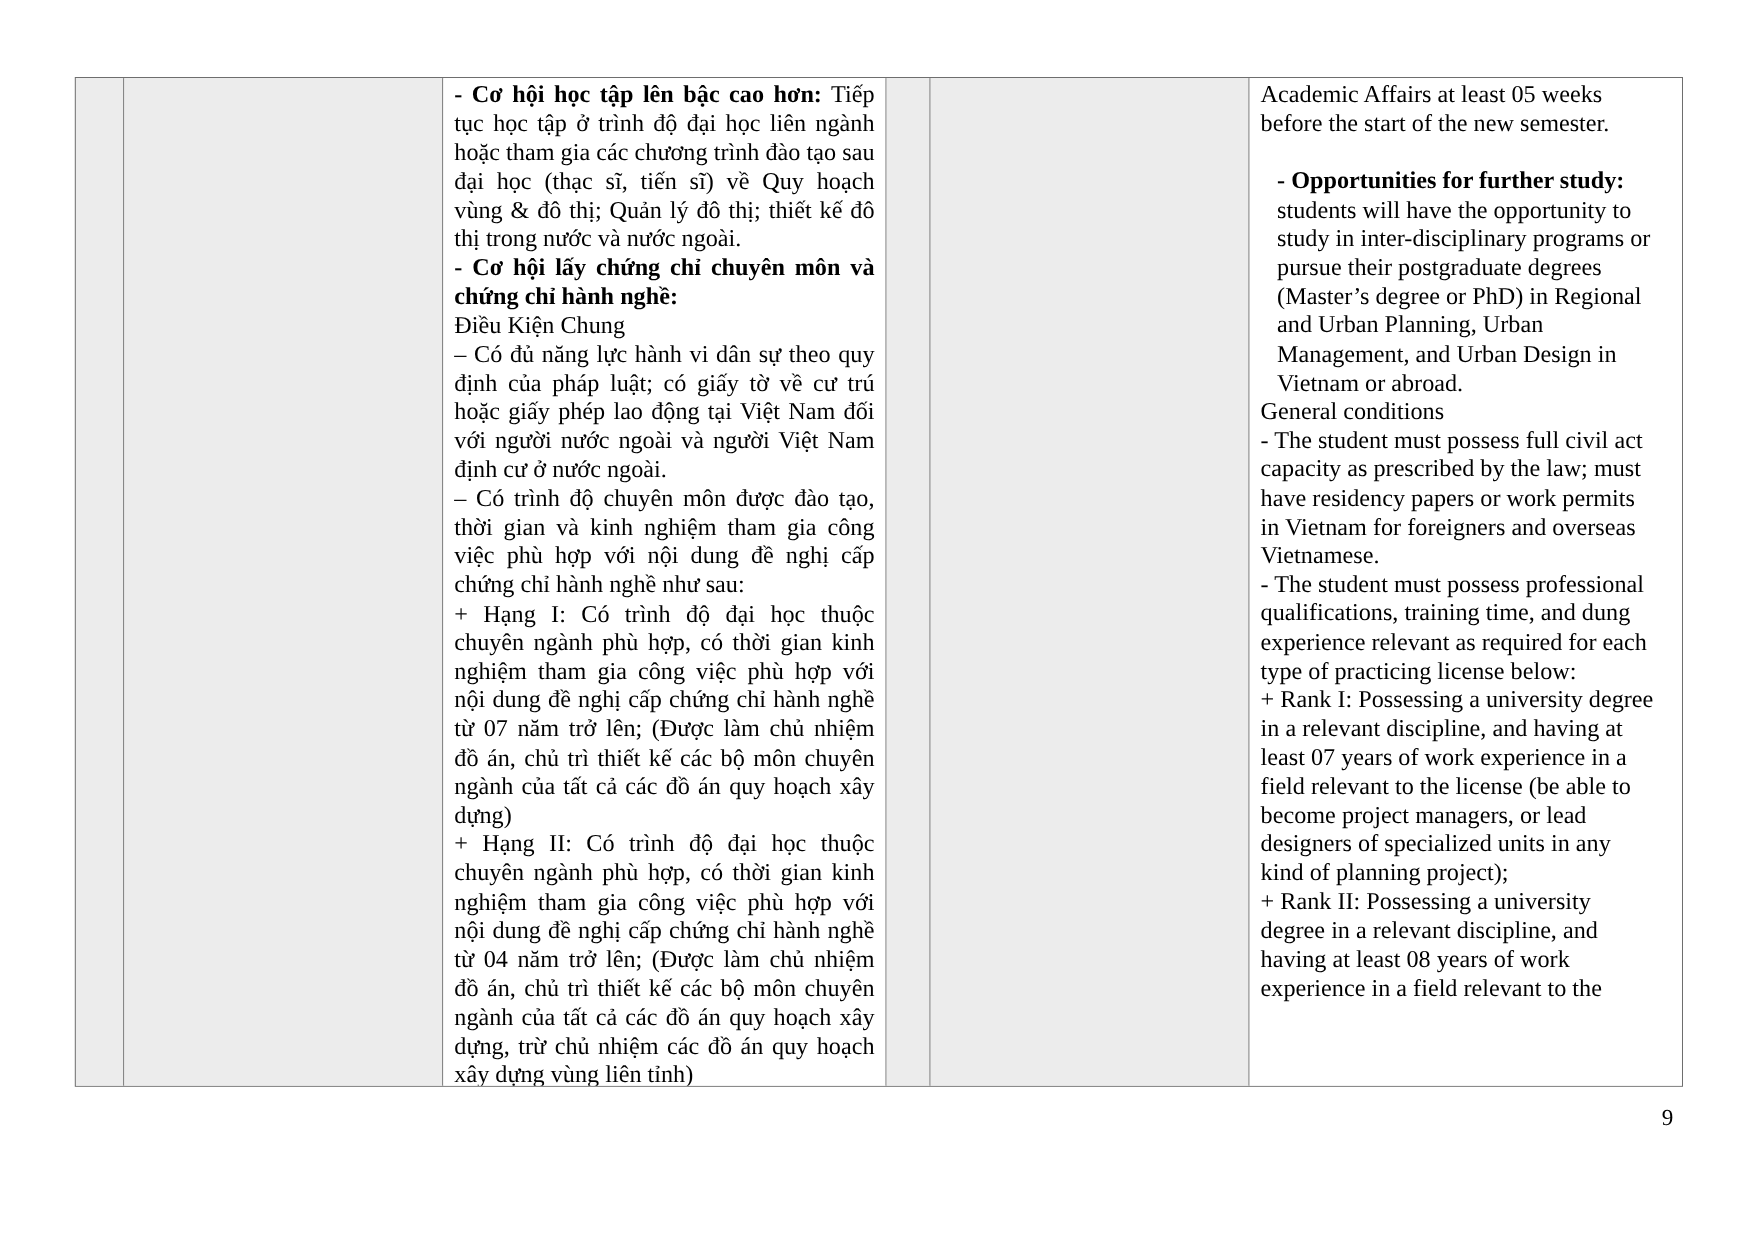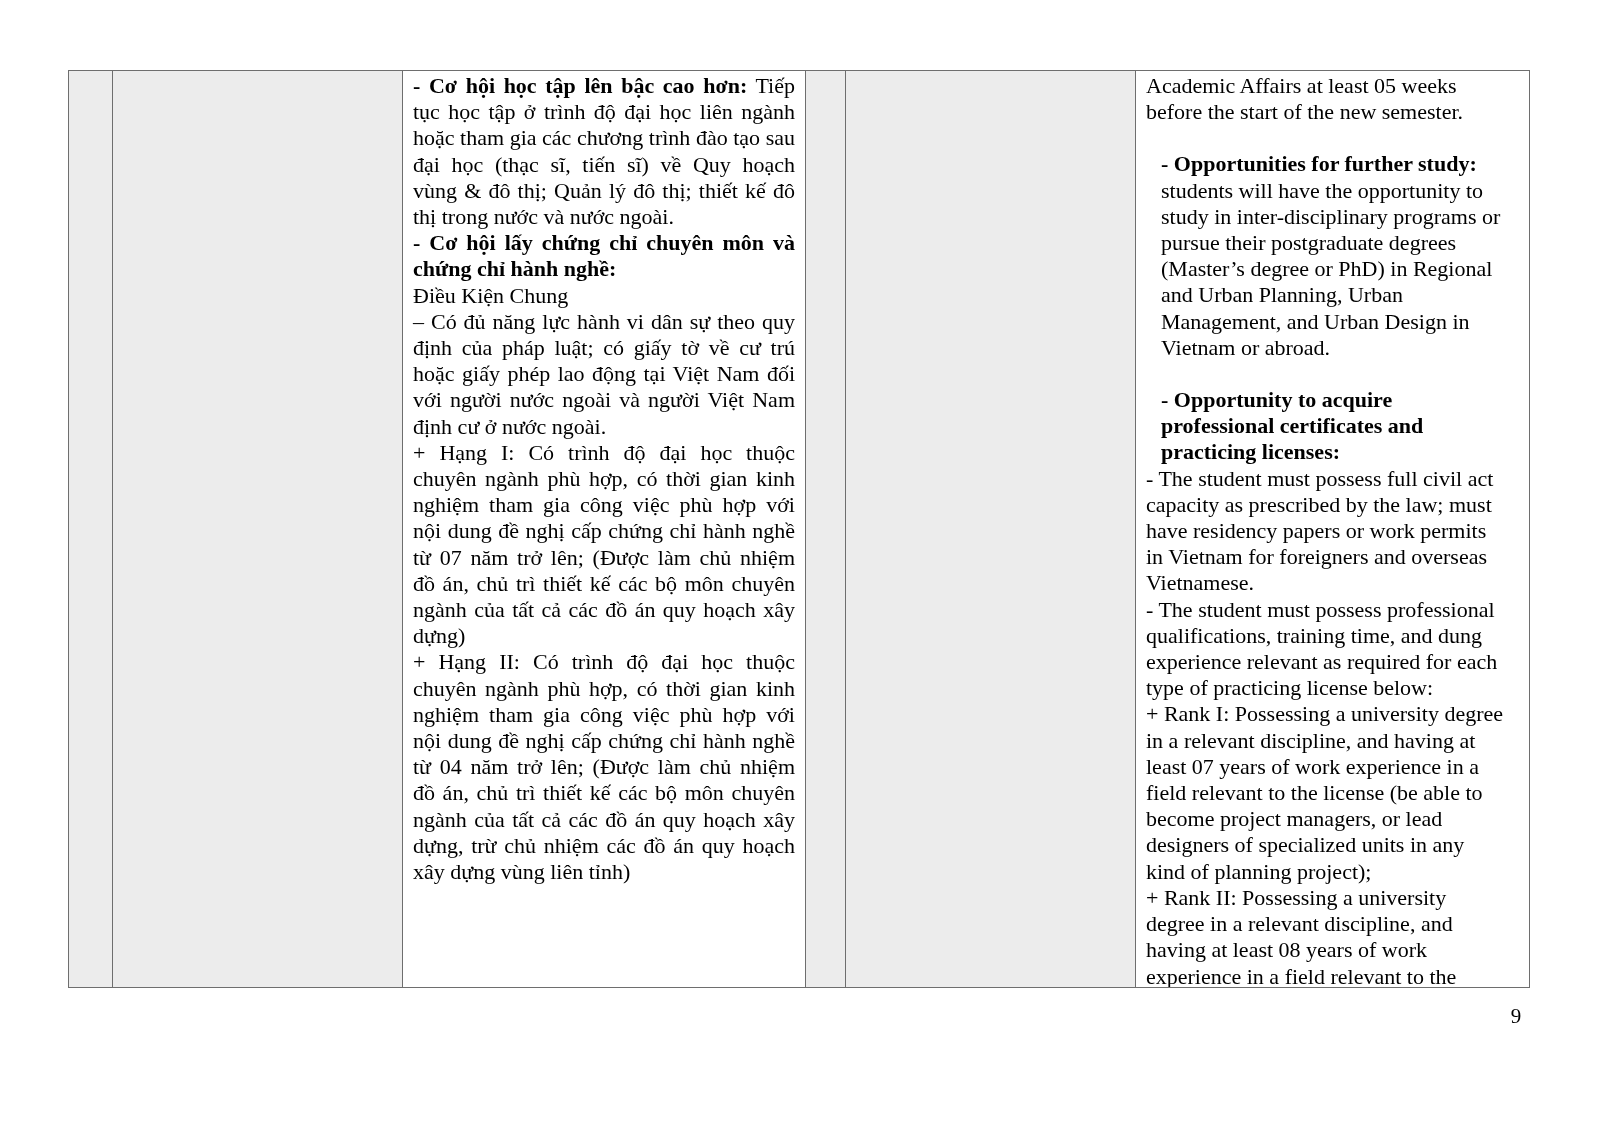--- a/index.html
+++ b/index.html
@@ -60,34 +60,35 @@
   <div class="cell col-1 shade"></div>
 
   <div class="cell col-2 shade"></div>
 
   <div class="cell col-3 cell-text cell-vn">
     <div class="para"><span class="bold">- Cơ hội học tập lên bậc cao hơn:</span> <span>Tiếp tục học tập ở trình độ đại học liên ngành hoặc tham gia các chương trình đào tạo sau đại học (thạc sĩ, tiến sĩ) về Quy hoạch vùng &amp; đô thị; Quản lý đô thị; thiết kế đô thị trong nước và nước ngoài.</span></div>
     <div class="para bold">- Cơ hội lấy chứng chỉ chuyên môn và chứng chỉ hành nghề:</div>
     <div>
         <div class="para">Điều Kiện Chung</div>
         <div class="para">– Có đủ năng lực hành vi dân sự theo quy định của pháp luật; có giấy tờ về cư trú hoặc giấy phép lao động tại Việt Nam đối với người nước ngoài và người Việt Nam định cư ở nước ngoài.</div>
+        <div class="para">– Có trình độ chuyên môn được đào tạo, thời gian và kinh nghiệm tham gia công việc phù hợp với nội dung đề nghị cấp chứng chỉ hành nghề như sau:</div>
         <div class="para">+ Hạng I: Có trình độ đại học thuộc chuyên ngành phù hợp, có thời gian kinh nghiệm tham gia công việc phù hợp với nội dung đề nghị cấp chứng chỉ hành nghề từ 07 năm trở lên; (Được làm chủ nhiệm đồ án, chủ trì thiết kế các bộ môn chuyên ngành của tất cả các đồ án quy hoạch xây dựng)</div>
         <div class="para">+ Hạng II: Có trình độ đại học thuộc chuyên ngành phù hợp, có thời gian kinh nghiệm tham gia công việc phù hợp với nội dung đề nghị cấp chứng chỉ hành nghề từ 04 năm trở lên; (Được làm chủ nhiệm đồ án, chủ trì thiết kế các bộ môn chuyên ngành của tất cả các đồ án quy hoạch xây dựng, trừ chủ nhiệm các đồ án quy hoạch xây dựng vùng liên tỉnh)</div>
       </div>
   </div>
 
   <div class="cell col-4 shade"></div>
 
   <div class="cell col-5 shade"></div>
 
   <div class="cell col-6 cell-text cell-en">
     <div class="para">Academic Affairs at least 05 weeks before the start of the new semester.</div>
     <div class="para gap-above"><span class="bold">- Opportunities for further study:</span> <span>students will have the opportunity to study in inter-disciplinary programs or pursue their postgraduate degrees (Master’s degree or PhD) in Regional and Urban Planning, Urban Management, and Urban Design in Vietnam or abroad.</span></div>
-    <div class="para bold gap-above">- Opportunity to acquire professional certificates and practicing licenses:</div>
     <div>
+        <div class="para">General conditions</div>
         <div class="para">- The student must possess full civil act capacity as prescribed by the law; must have residency papers or work permits in Vietnam for foreigners and overseas Vietnamese.</div>
         <div class="para">- The student must possess professional qualifications, training time, and dung experience relevant as required for each type of practicing license below:</div>
         <div class="para">+ Rank I: Possessing a university degree in a relevant discipline, and having at least 07 years of work experience in a field relevant to the license (be able to become project managers, or lead designers of specialized units in any kind of planning project);</div>
         <div class="para">+ Rank II: Possessing a university degree in a relevant discipline, and having at least 08 years of work experience in a field relevant to the</div>
       </div>
   </div>
 
 </div>
 
 <div class="page-number">9</div>

